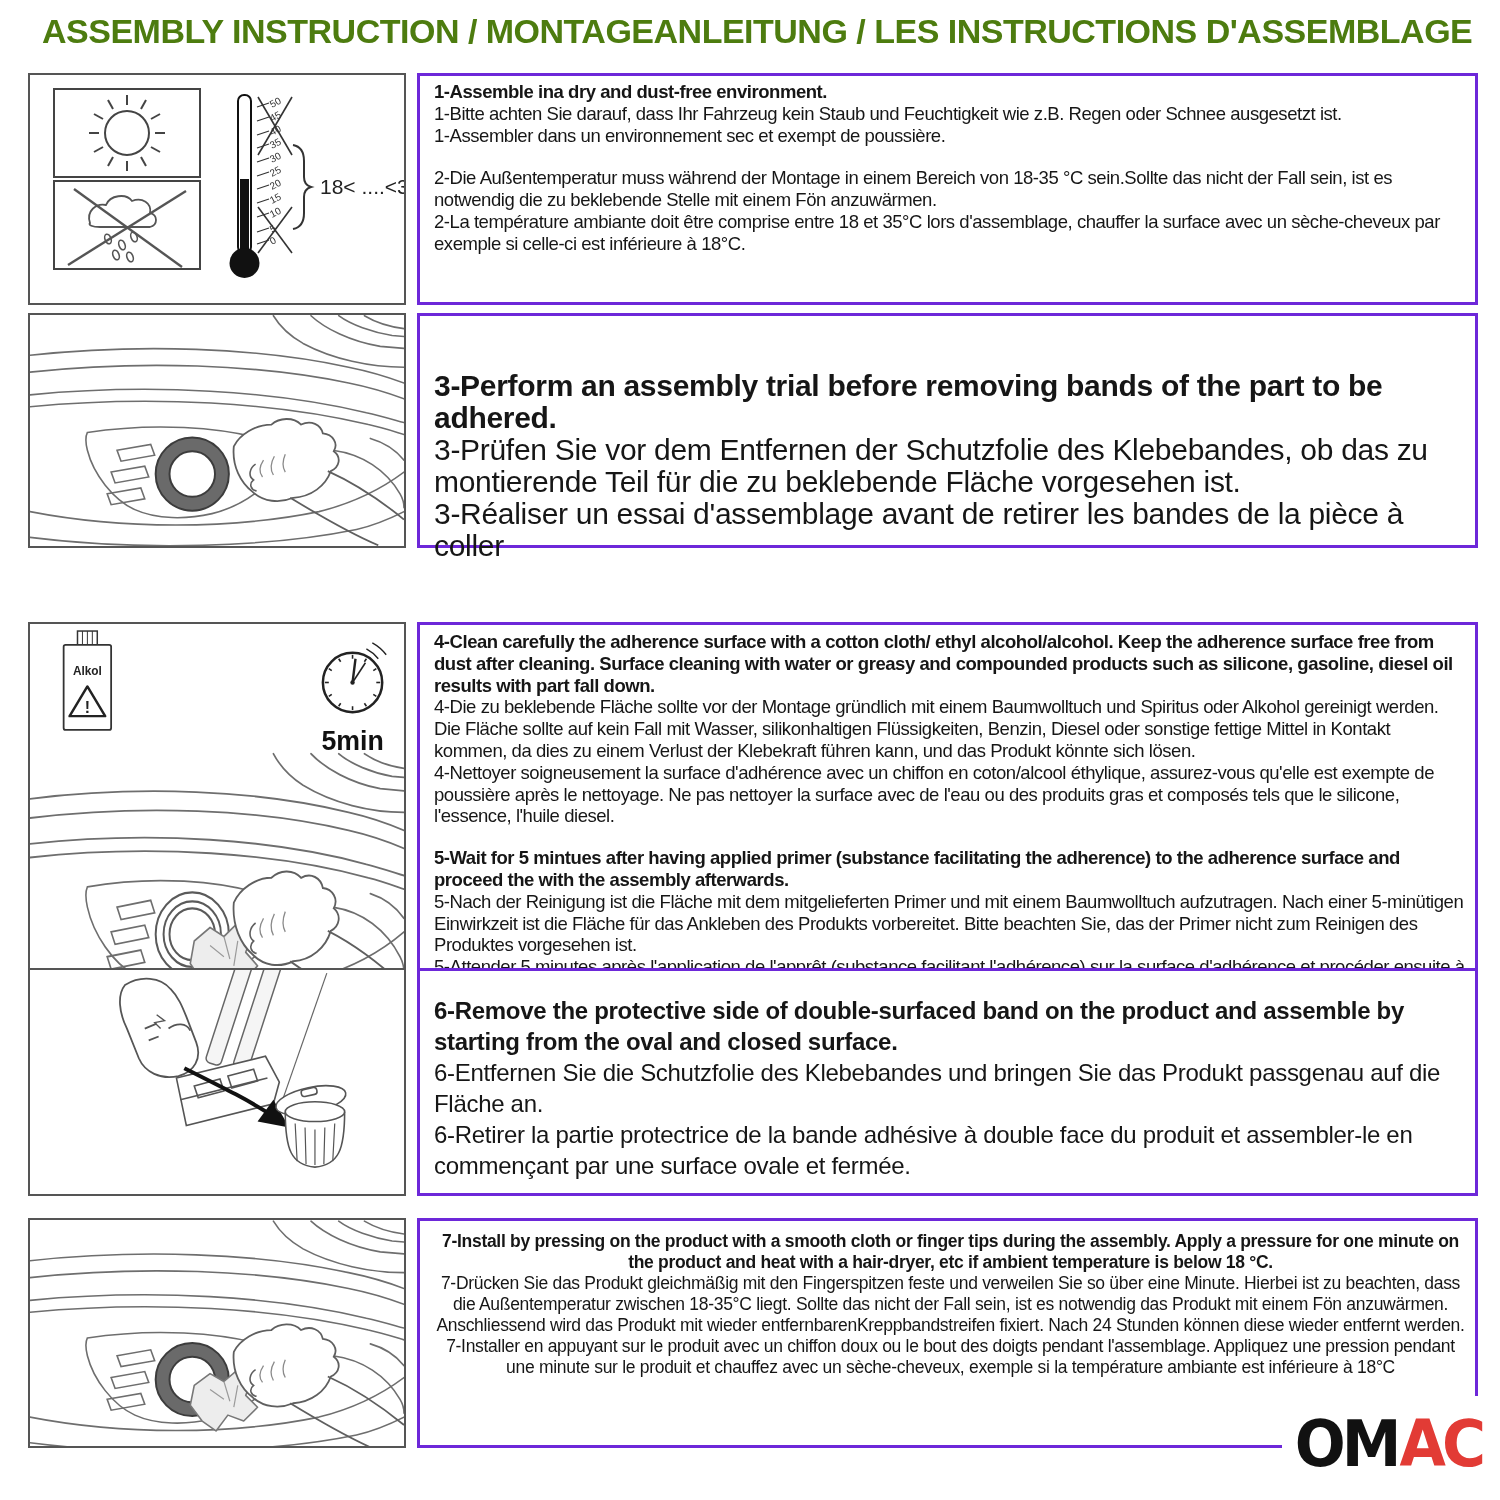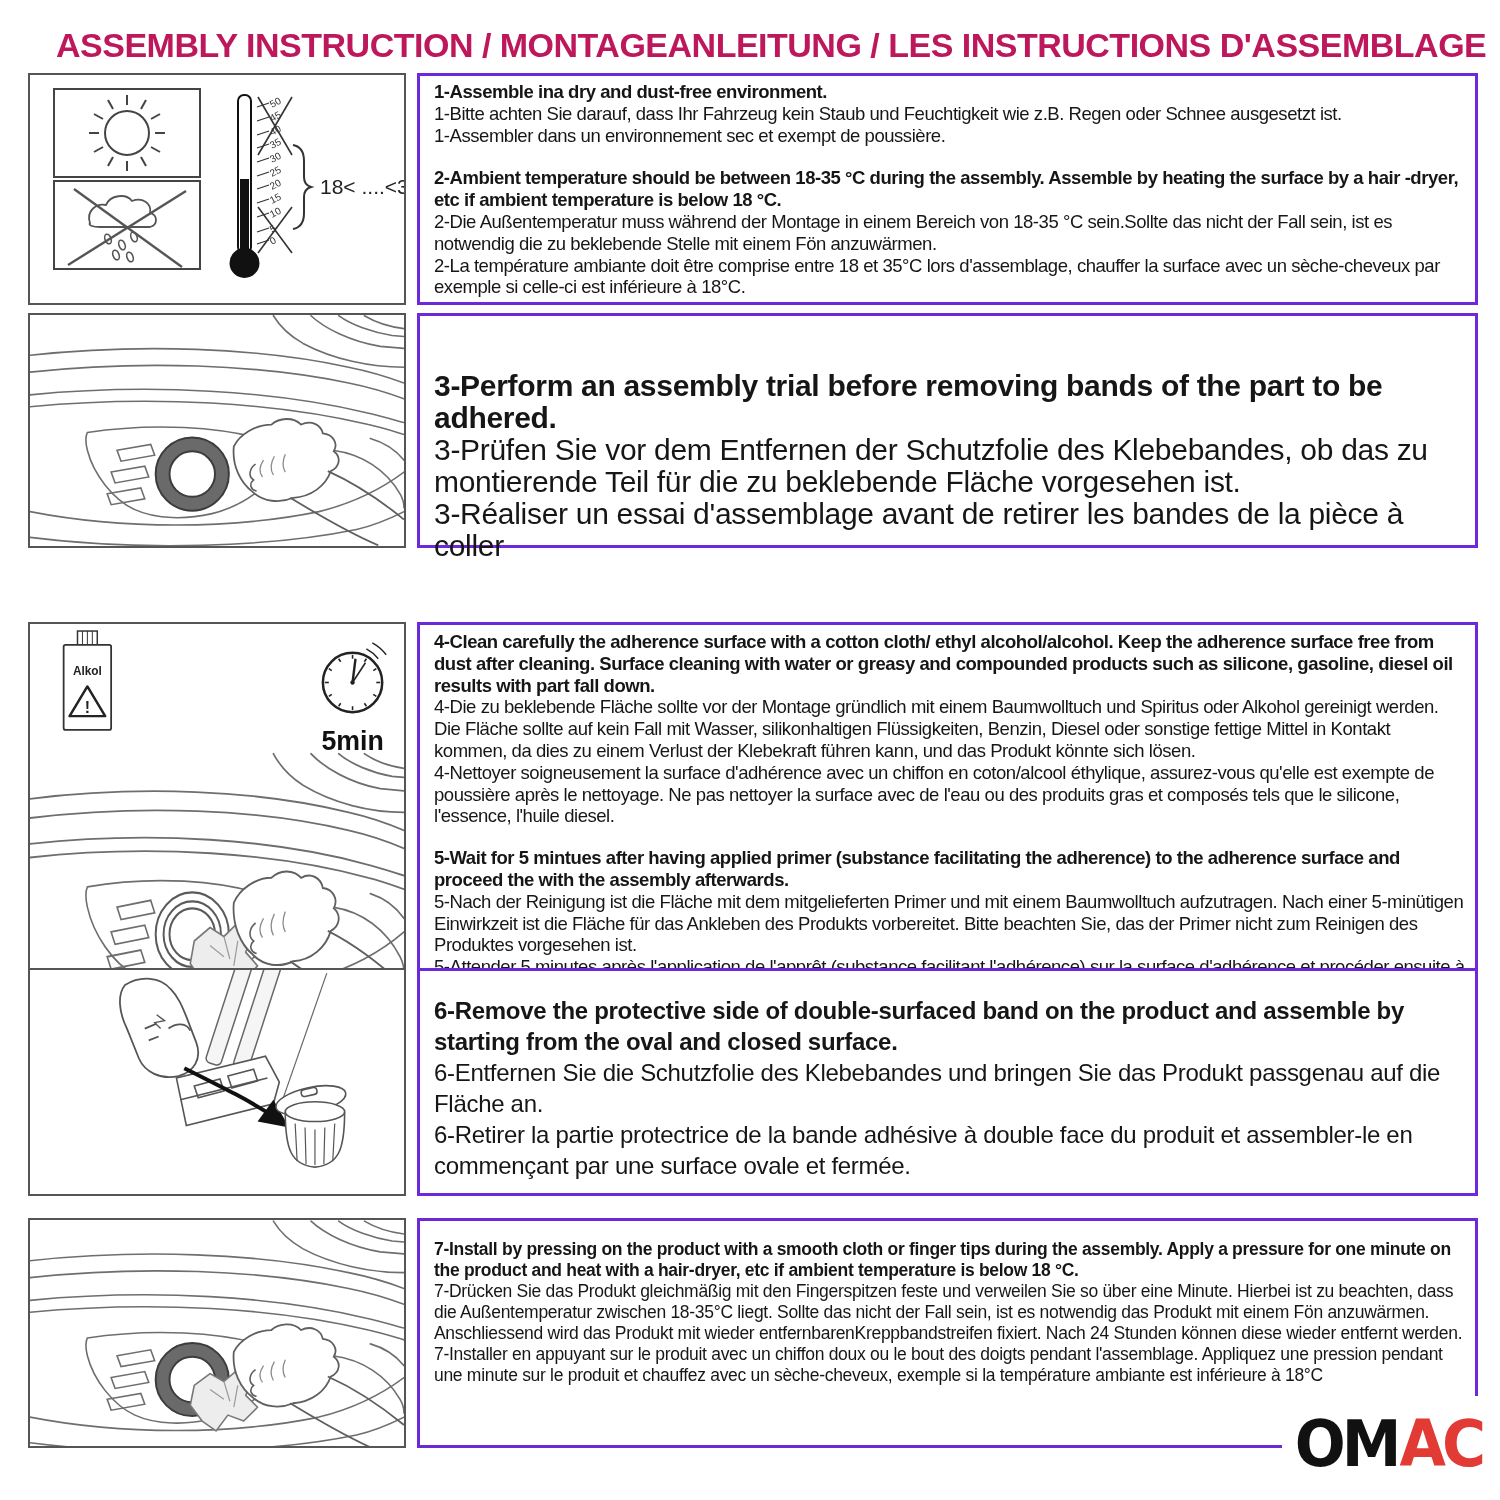--- a/index.html
+++ b/index.html
@@ -1,37 +1,37 @@
 <!DOCTYPE html>
 <html><head>
 <meta charset="utf-8">
 <style>
   html,body{margin:0;padding:0;background:#fff;}
   body{width:1500px;height:1500px;position:relative;overflow:hidden;
        font-family:"Liberation Sans","DejaVu Sans",sans-serif;color:#161616;}
-  .title{position:absolute;left:42px;top:12px;width:1440px;margin:14px;
-         font-size:34px;font-weight:700;letter-spacing:-0.5px;color:#be185d;white-space:nowrap;}
+  .title{position:absolute;left:42px;top:12px;width:1440px;margin:0;
+         font-size:34px;font-weight:700;letter-spacing:-0.5px;color:#4d7c0f;white-space:nowrap;}
   .row{position:absolute;left:0;width:1500px;}
   .fig{position:absolute;left:28px;width:378px;margin:0;background:#fff;
        border:2px solid #555;box-sizing:border-box;}
   .fig svg{display:block;width:100%;height:100%;}
   .tb{position:absolute;left:417px;width:1061px;background:#fff;
       border:3px solid #6d28d9;box-sizing:border-box;padding:6px 8px 0 14px;}
   .tb p{margin:0;}
   .en{font-weight:700;}
   .tb1 p,.tb3 p{font-size:18.5px;line-height:21.8px;letter-spacing:-0.45px;}
   .tb1{padding-top:5px;}
   .tb1 .item + .item{margin-top:21px;}
   .tb3 .item + .item{margin-top:20px;}
   .tb2 p{font-size:30px;line-height:32px;letter-spacing:-0.3px;}
   .tb2{padding-top:54px;}
   .tb4 p{font-size:24px;line-height:31px;letter-spacing:-0.3px;}
   .tb4{padding-top:24px;}
   .tb5 p{font-size:17.5px;line-height:21px;letter-spacing:-0.3px;}
-  .tb5{padding-top:18px;}
+  .tb5{padding-top:10px;text-align:center;}
   
   .row1 .fig,.row1 .tb{top:73px;height:232px;}
   .row2 .fig,.row2 .tb{top:313px;height:235px;}
   .row3 .fig,.row3 .tb{top:586px;height:400px;margin-top:36px;}
   .row4 .fig,.row4 .tb{top:968px;height:228px;}
   .row5 .fig,.row5 .tb{top:1218px;height:230px;}
   
   .logo{position:absolute;left:1282px;top:1396px;width:200px;height:94px;background:#fff;
         display:flex;align-items:center;justify-content:flex-end;}
   .logo span{font-family:"DejaVu Sans","Liberation Sans",sans-serif;font-weight:800;
@@ -165,21 +165,20 @@
       </g>
     </svg>
   </figure>
   <div class="tb tb1">
     <div class="item">
       <p class="en">1-Assemble ina dry and dust-free environment.</p>
       <p class="de">1-Bitte achten Sie darauf, dass Ihr Fahrzeug kein Staub und Feuchtigkeit wie z.B. Regen oder Schnee ausgesetzt ist.</p>
       <p class="fr">1-Assembler dans un environnement sec et exempt de poussière.</p>
     </div>
     <div class="item">
-      <p class="en">2-Ambient temperature should be between 18-35 °C  during the assembly. Assemble by heating the surface by a hair -dryer, etc if ambient temperature is below 18 °C.</p>
       <p class="de">2-Die Außentemperatur muss während der Montage in einem Bereich von 18-35 °C  sein.Sollte das nicht der Fall sein, ist es notwendig die zu beklebende Stelle mit einem Fön anzuwärmen.</p>
       <p class="fr">2-La température ambiante doit être comprise entre 18 et 35°C lors d'assemblage, chauffer la surface avec un sèche-cheveux par exemple si celle-ci est inférieure à 18°C.</p>
     </div>
   </div>
 </section>
 
 <section class="row row2">
   <figure class="fig">
     <svg viewBox="0 0 378 232">
       <g>

